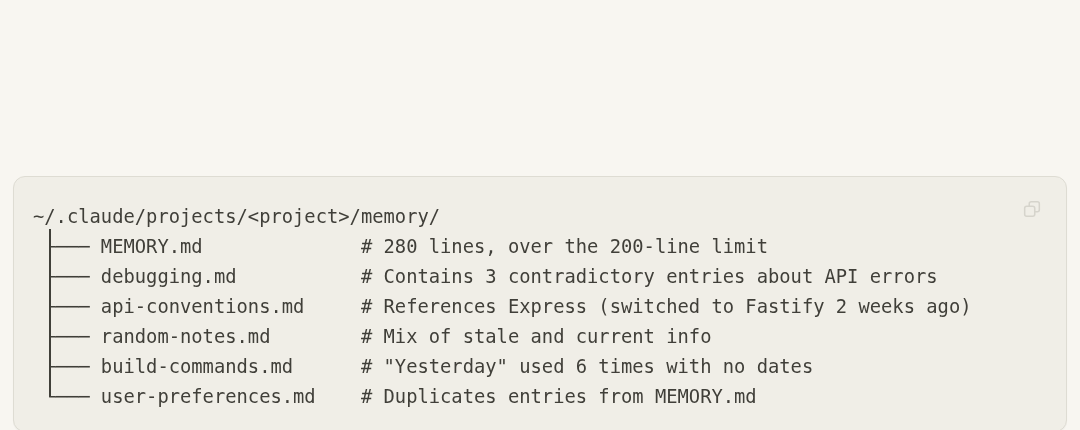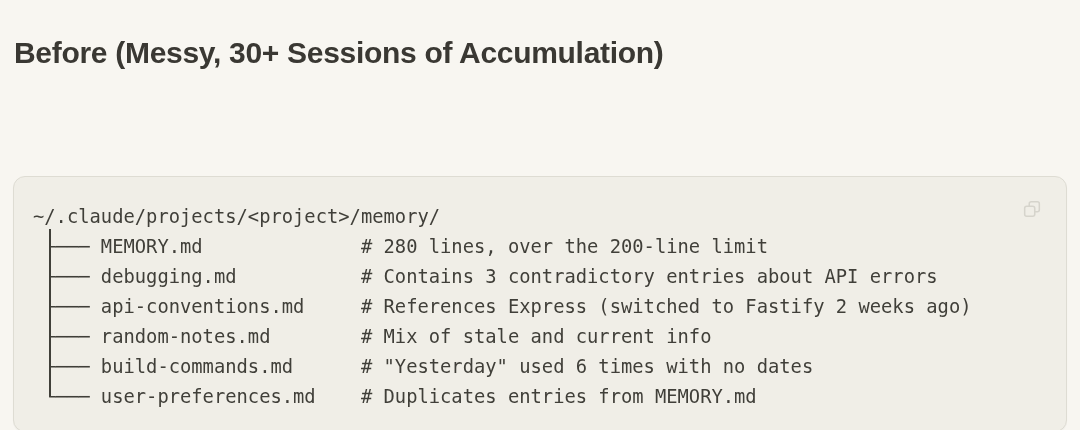--- a/index.html
+++ b/index.html
@@ -95,21 +95,20 @@
   }
   .copy-button svg {
     display: block;
   }
 </style>
 </head>
 <body>
 
 <div class="page">
 
-  <h2 class="heading-en">Before (Messy, 30+ Sessions of Accumulation)</h2>
 
 
   <div class="code-block">
 
     <button class="copy-button" title="">
       <span>
         <svg width="22" height="22" viewBox="0 0 24 24">
           <rect x="9" y="4" width="11" height="11" rx="2.2" fill="none" stroke="#d2d0c8" stroke-width="1.7"></rect>
           <rect x="4" y="9" width="11" height="11" rx="2.2" fill="#f0eee7" stroke="#d2d0c8" stroke-width="1.7"></rect>
         </svg>

